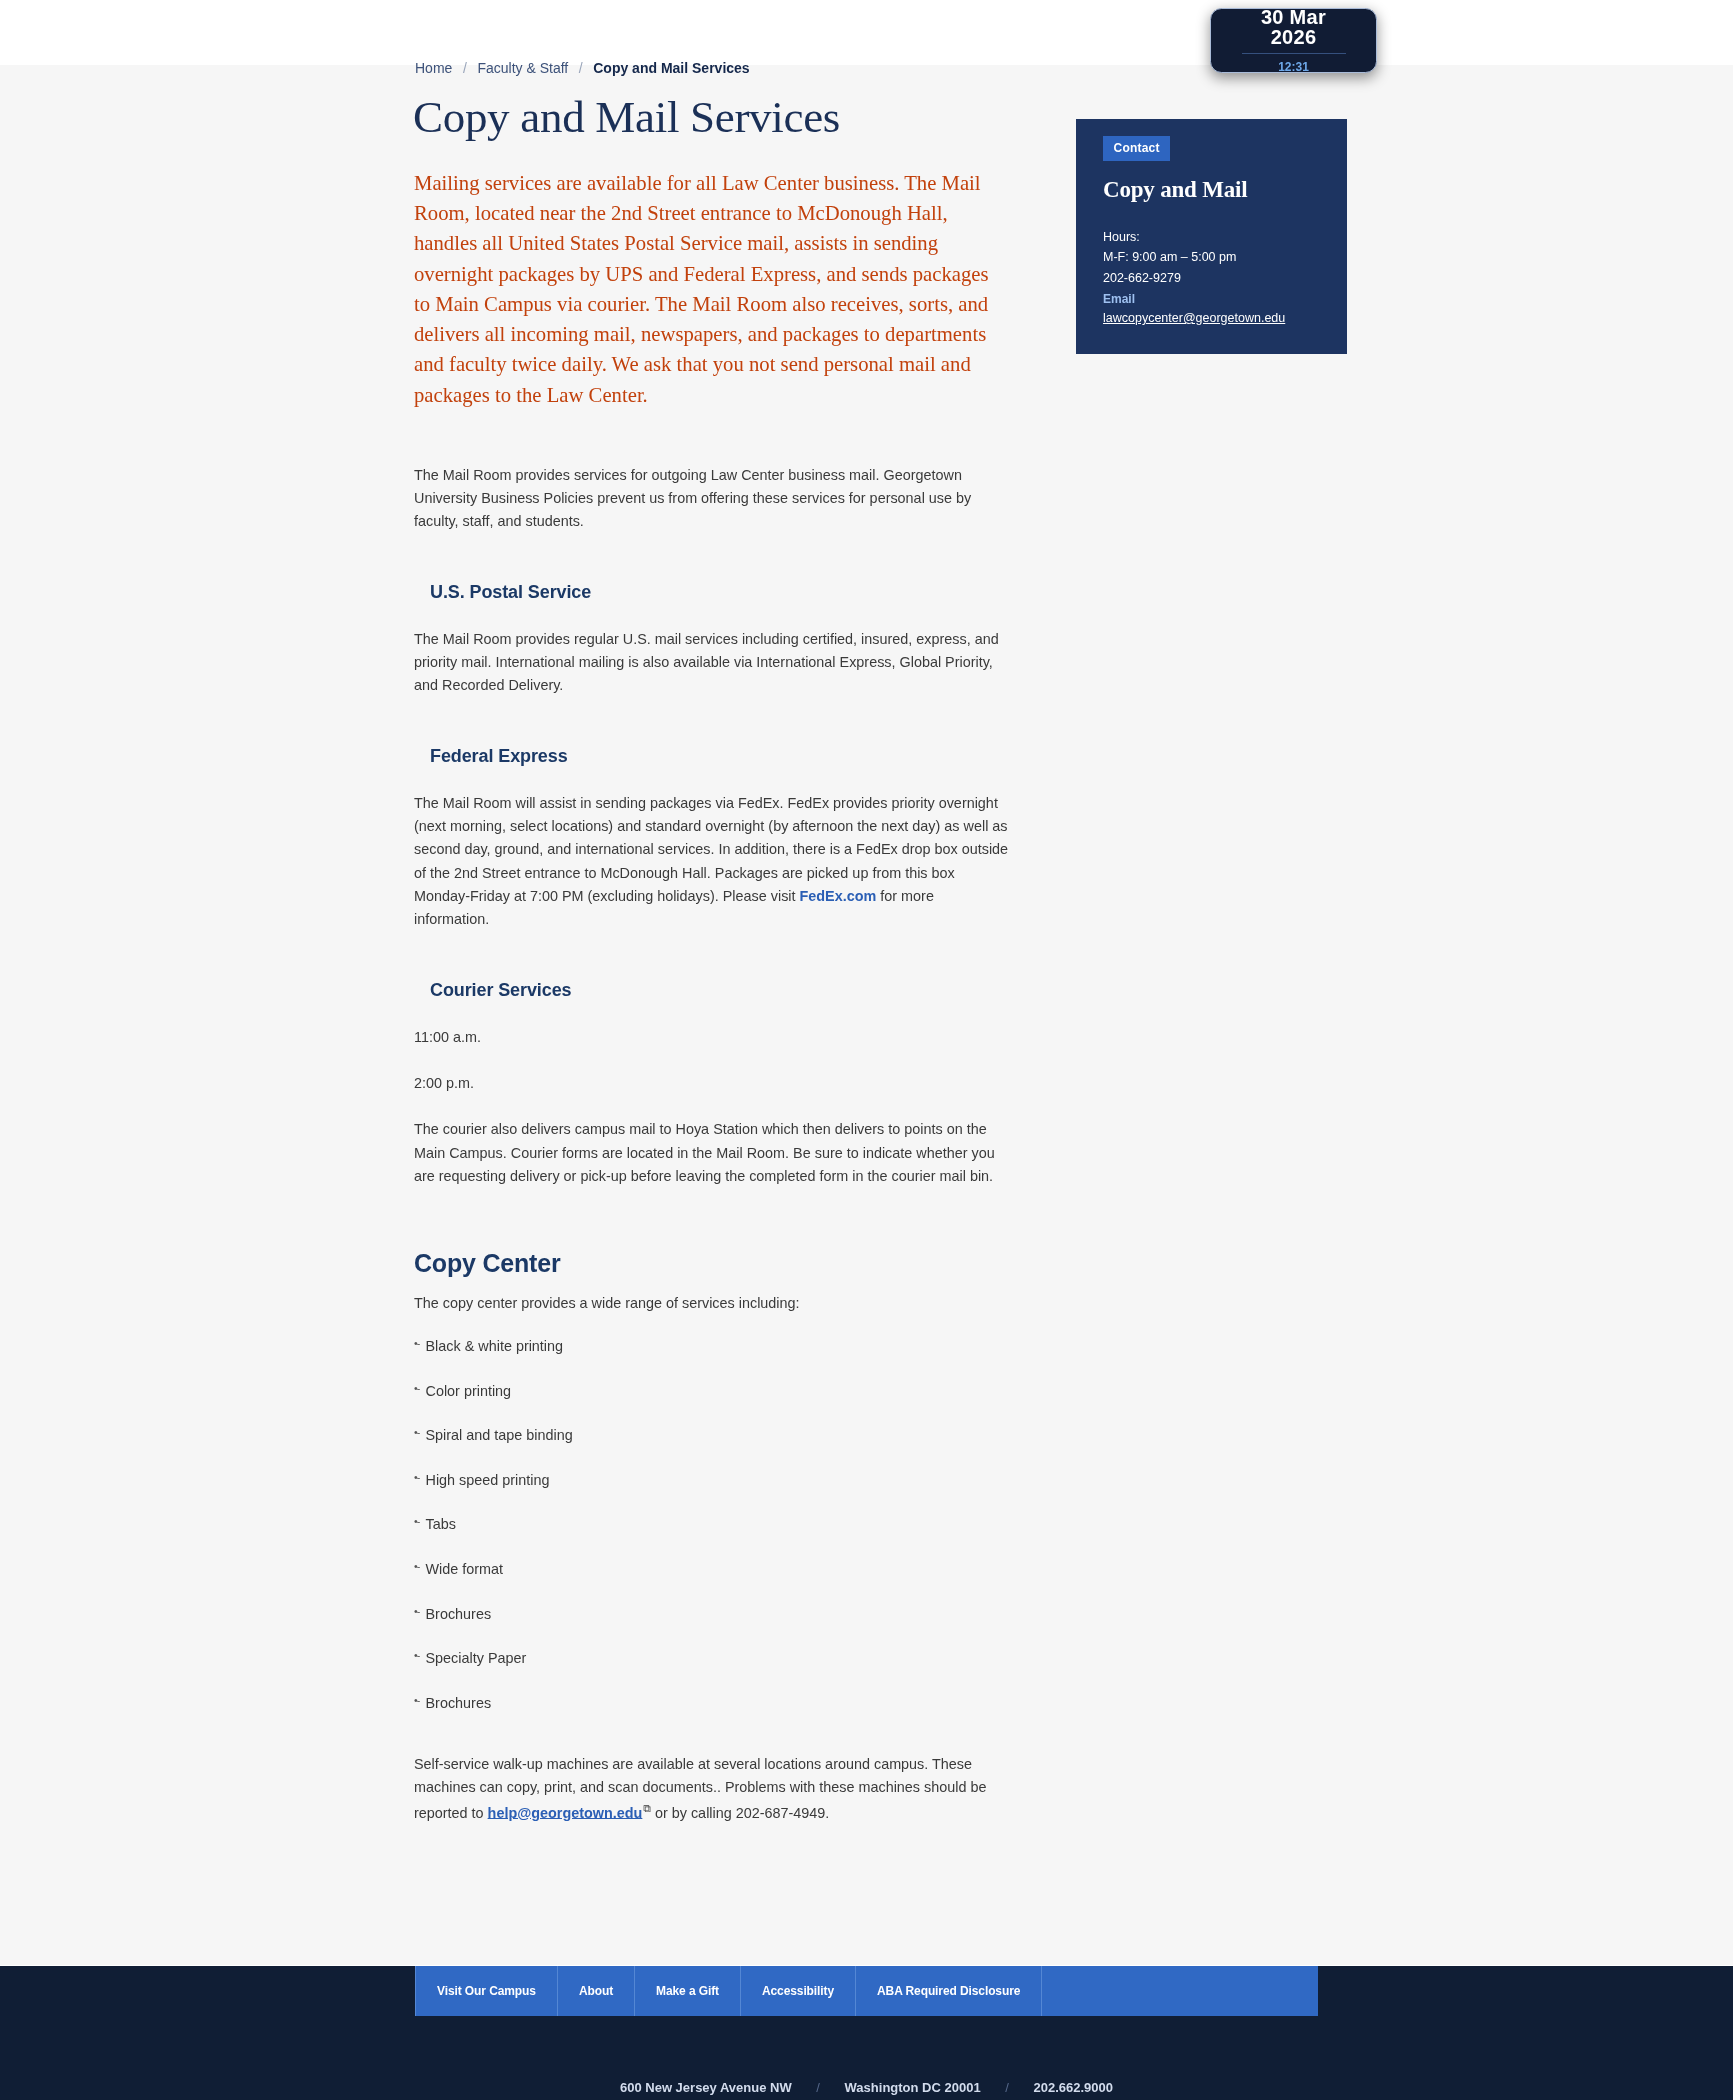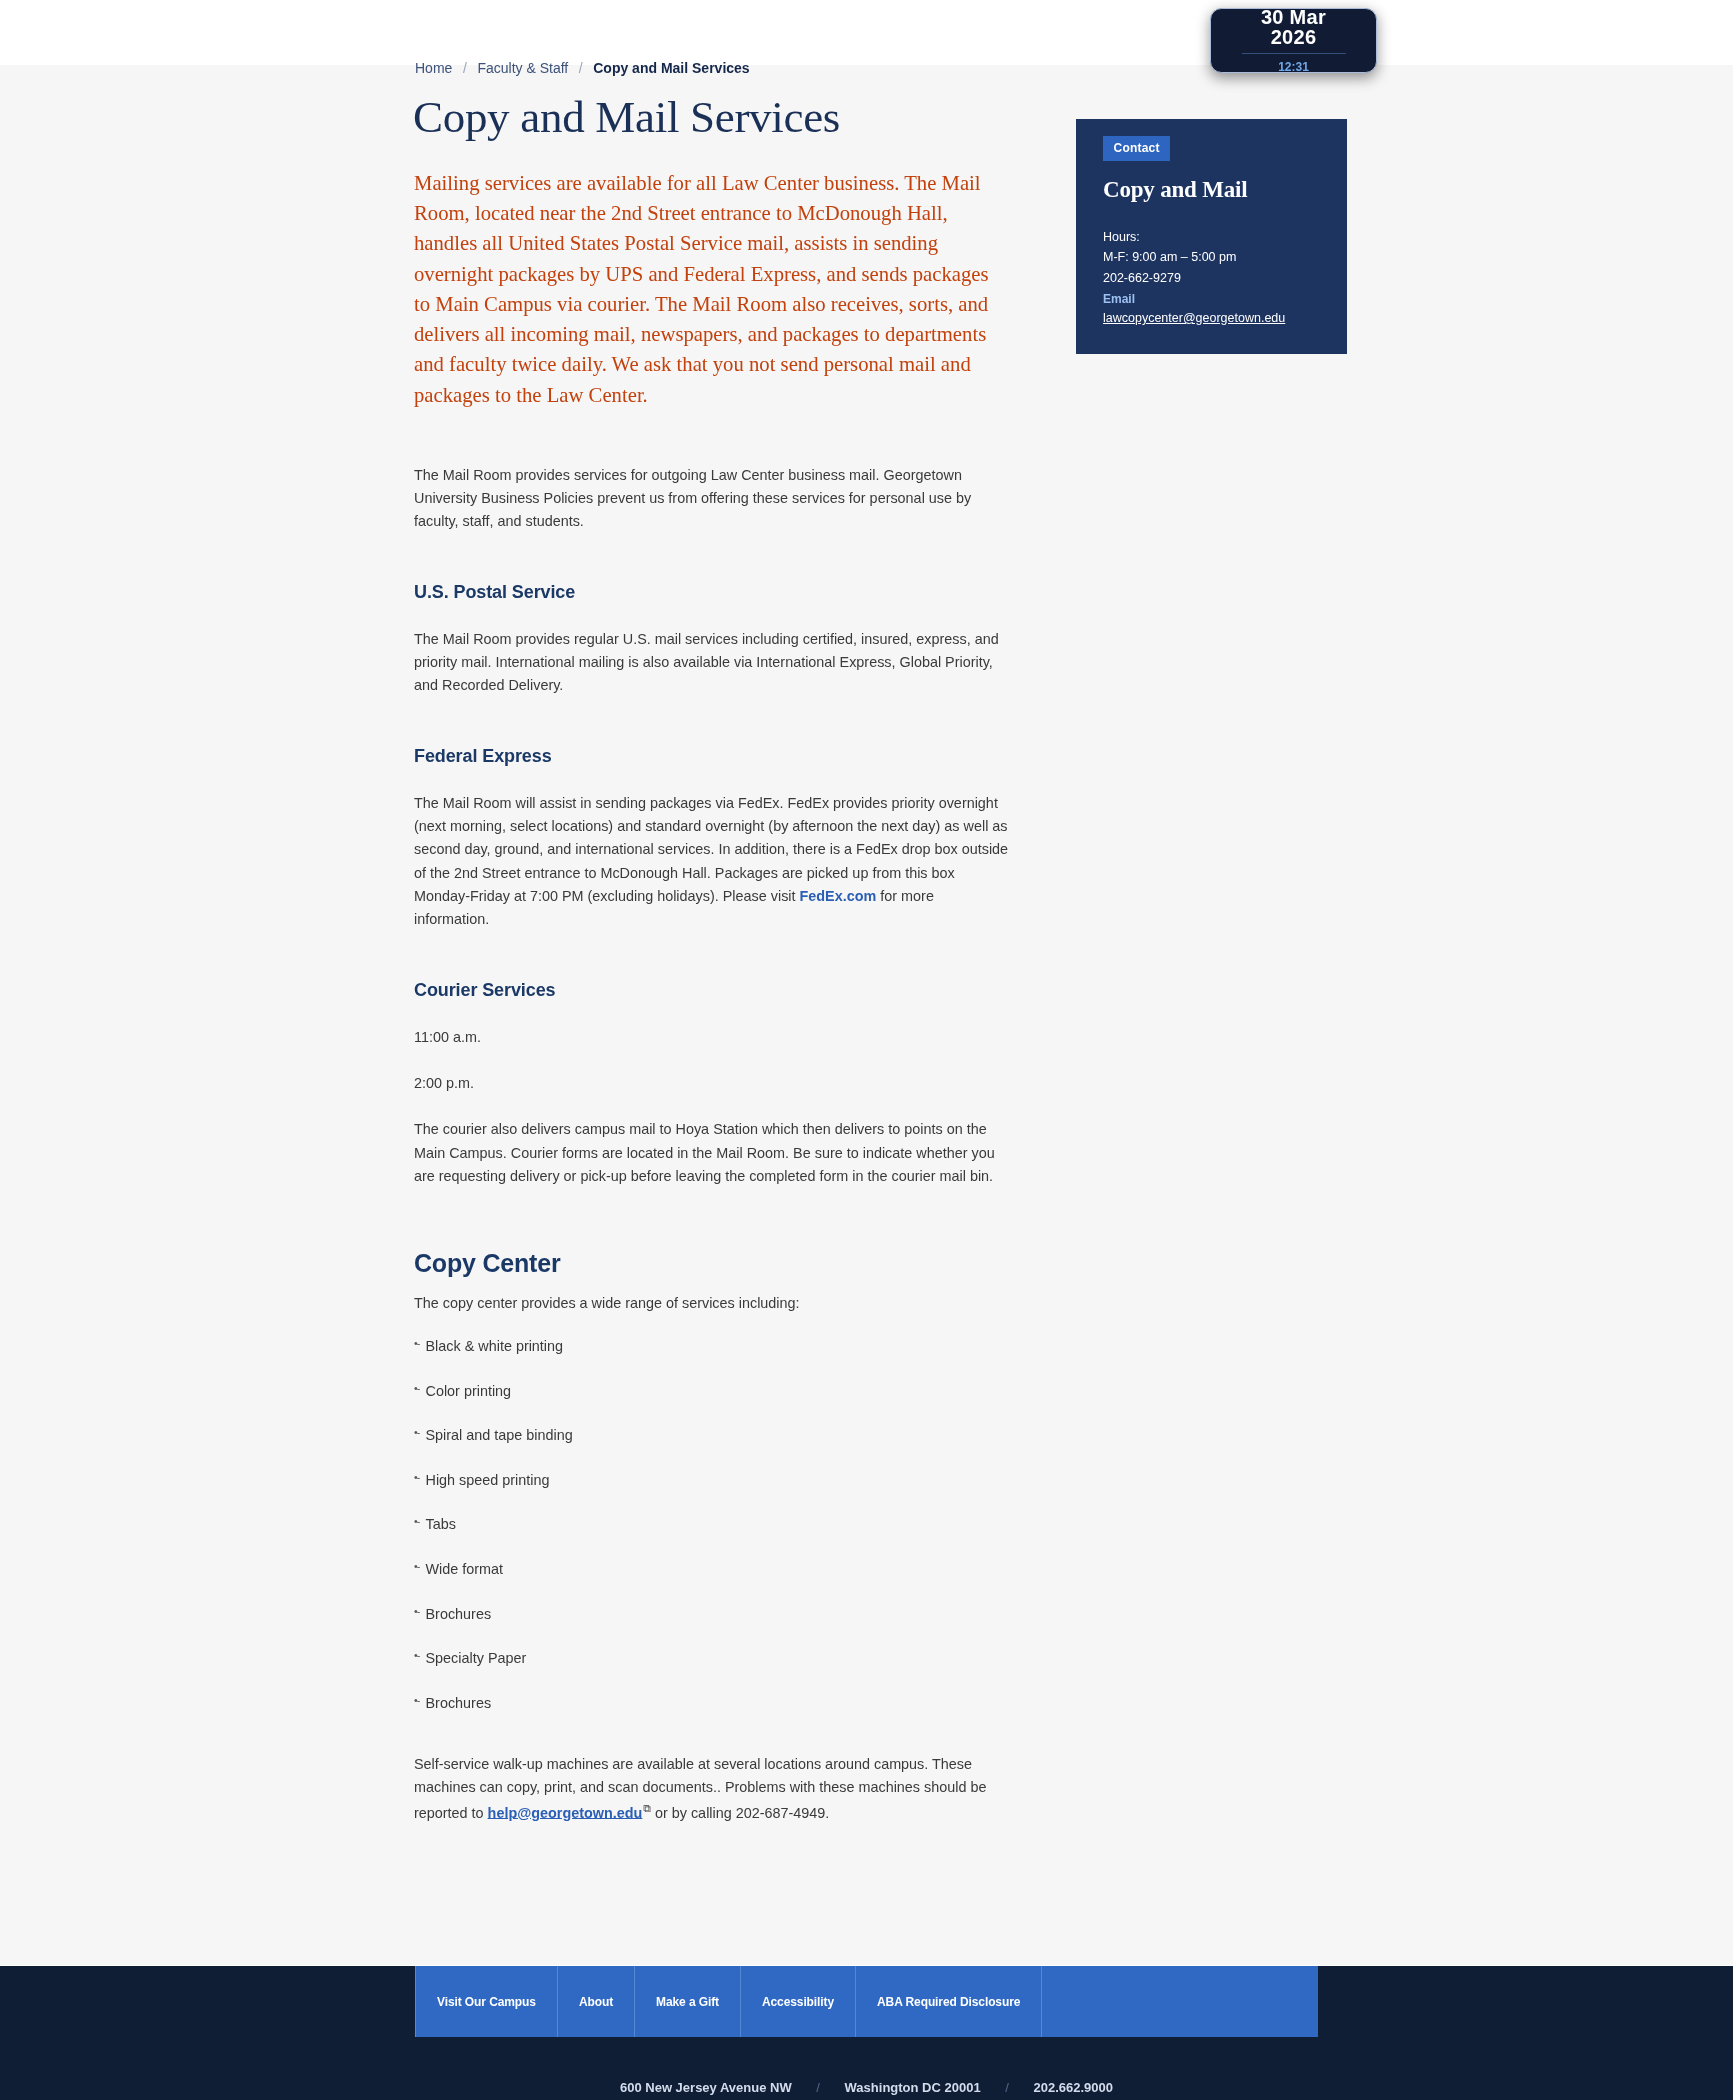--- a/index.html
+++ b/index.html
@@ -70,21 +70,21 @@
     font-size:20.7px; line-height:1.46;
     color:#c2410c; margin:0 8px 54px 0;
   }
 
   h2.sec {
     font-size:25px; color:#1b3966; font-weight:bold;
     margin:0 0 13.4px 0; letter-spacing:-0.2px;
   }
   h3.sub {
     font-size:18px; color:#1b3966; font-weight:bold;
-    margin:0 0 25px 0; letter-spacing:-0.1px;
+    margin:0 0 25px 16px; letter-spacing:-0.1px;
   }
   p.body {
     font-size:14.4px; line-height:1.62; color:#3a3a3a;
     margin:0 0 23px 0;
   }
   p.body.tight { margin-bottom:13.4px; }
   .spacer-lg { height:38px; }
   .spacer-md { height:25px; }
   .spacer-sm { height:13.4px; }
 
@@ -135,21 +135,21 @@
     font-size:12.5px; color:#ffffff; text-decoration:underline;
   }
 
   
   .footer {
     position:absolute; top:1966px; left:0;
     width:1733px; height:134px; background:#101e35;
   }
   .footer-nav {
     position:absolute; top:1966px; left:415px;
-    width:903px; height:71px; background:#3069c4;
+    width:903px; height:50px; background:#3069c4;
     display:flex; align-items:stretch;
   }
   .footer-nav a {
     display:flex; align-items:center; justify-content:center;
     padding:0 21px;
     color:#ffffff; font-size:12px; font-weight:bold;
     text-decoration:none; letter-spacing:-0.1px;
     border-right:1px solid #5487d4;
     white-space:nowrap;
   }

